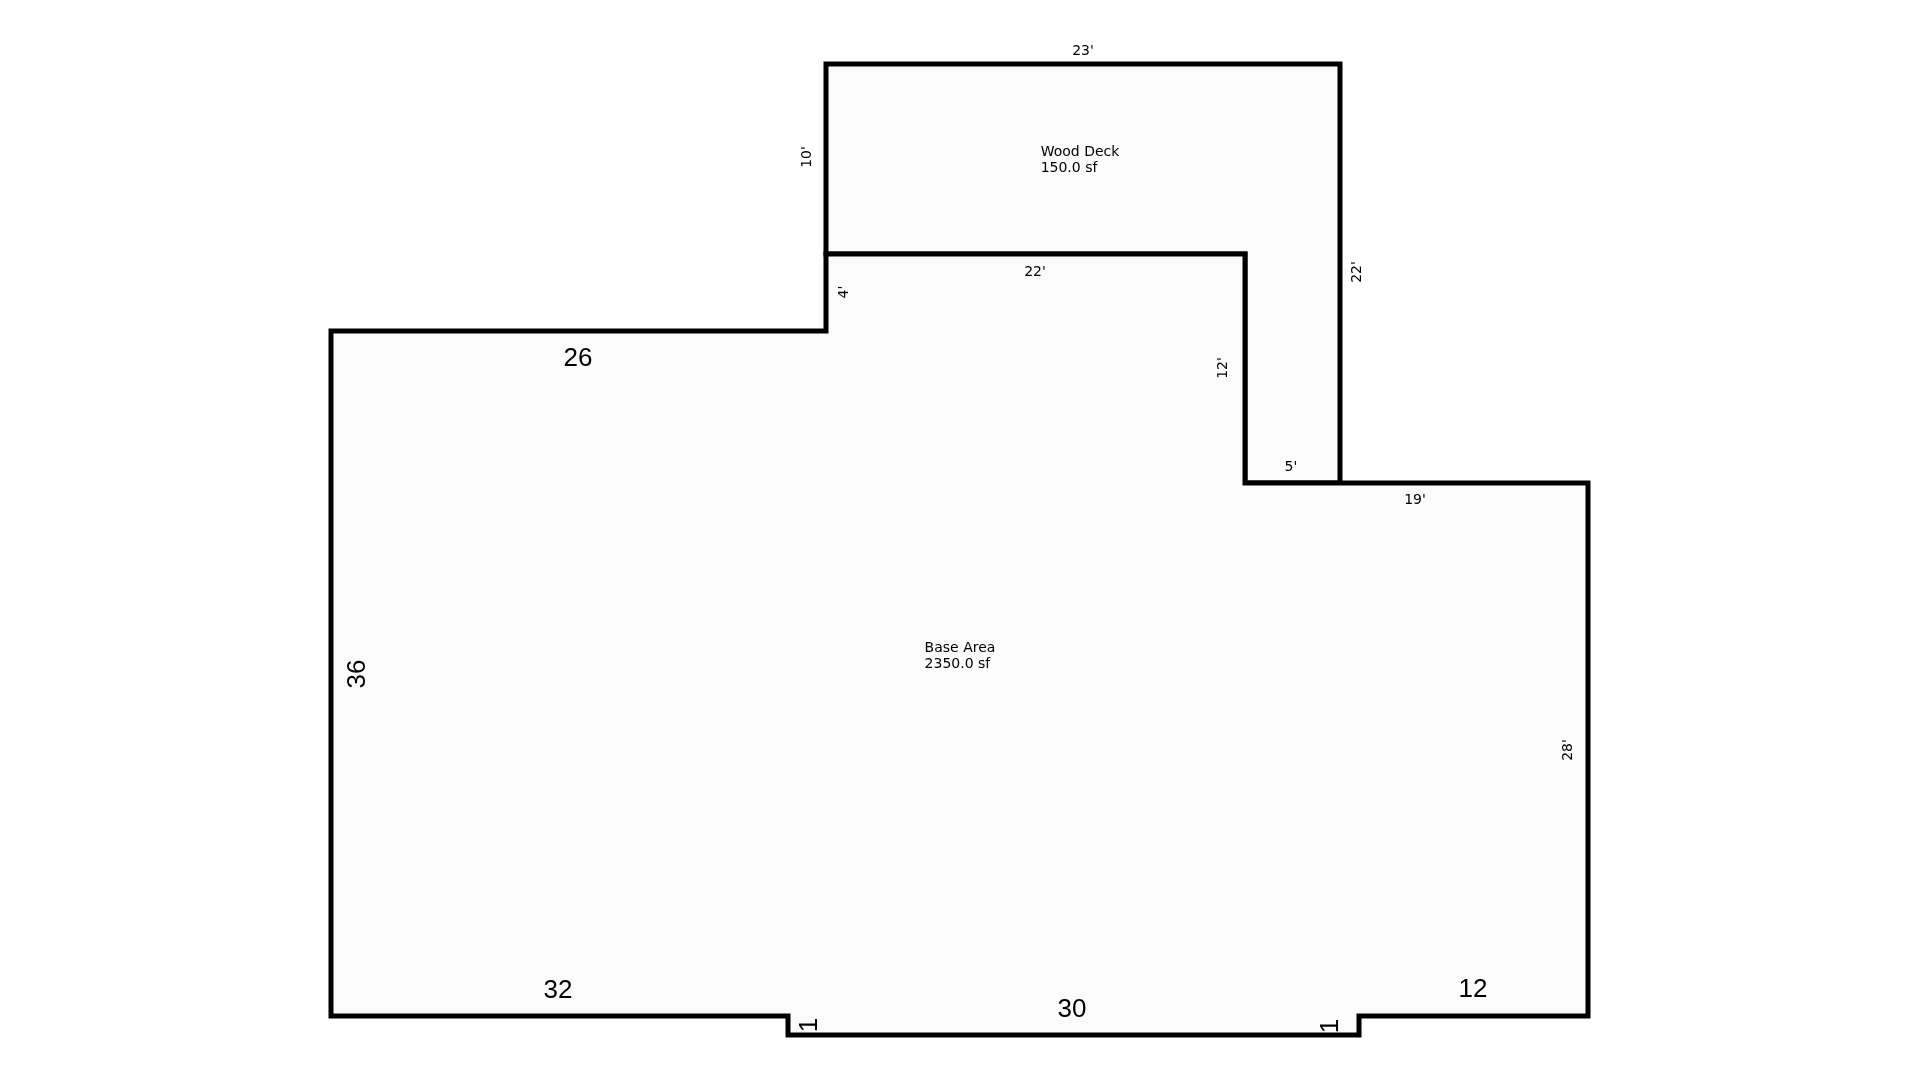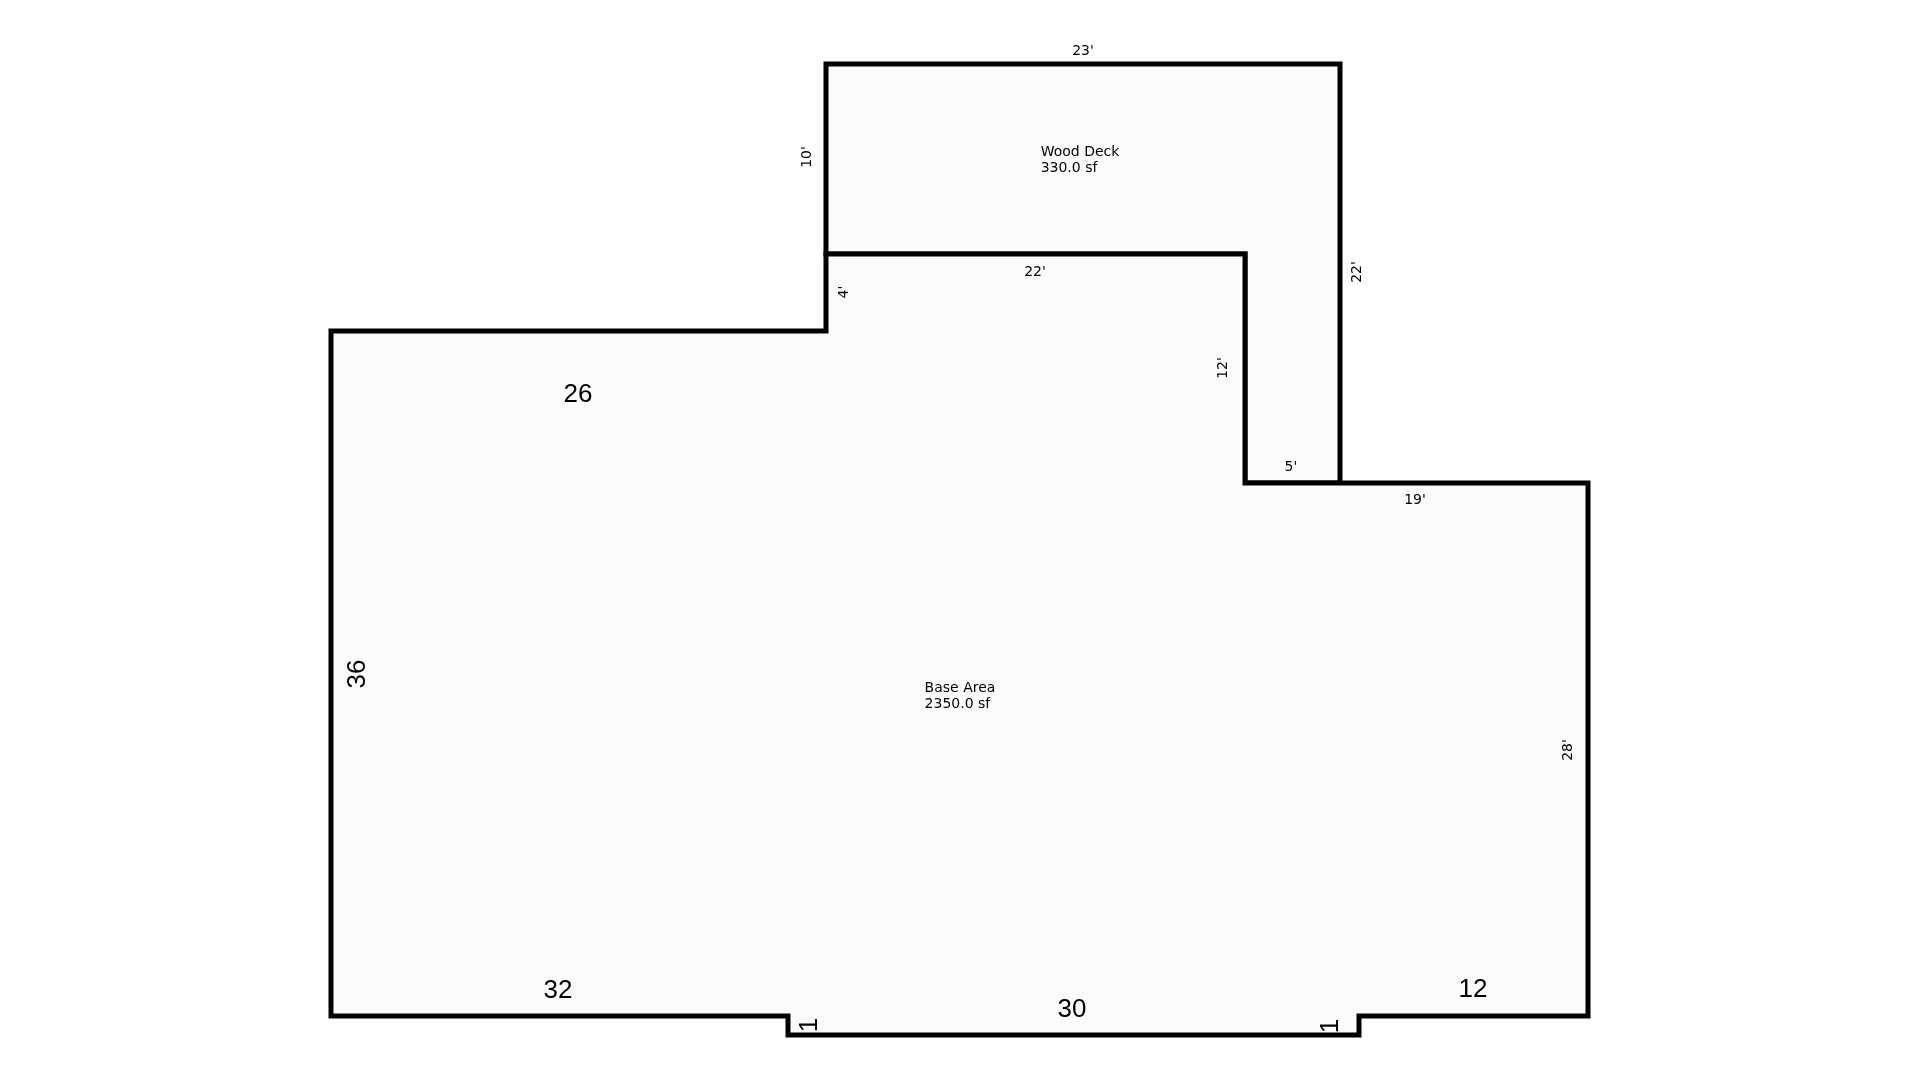--- a/index.html
+++ b/index.html
@@ -58,24 +58,24 @@
 
   <svg class="plan" width="1920" height="1080" viewBox="0 0 1920 1080">
 
     <polygon class="shape" points="826,64 1340,64 1340,483 1245,483 1245,254 826,254"></polygon>
 
     <polygon class="shape" points="331,331 826,331 826,254 1245,254 1245,483 1588,483 1588,1016 1359,1016 1359,1035 788,1035 788,1016 331,1016"></polygon>
   </svg>
 
   <div class="lbl sm area-label" style="left:1080px; top:159px;">
     <div>Wood Deck</div>
-    <div>330.0 sf</div>
+    <div>150.0 sf</div>
   </div>
 
-  <div class="lbl sm area-label" style="left:960px; top:655px;margin-top:40px;">
+  <div class="lbl sm area-label" style="left:960px; top:655px;">
     <div>Base Area</div>
     <div>2350.0 sf</div>
   </div>
 
   <div class="lbl sm" style="left:1083px; top:50px;">23'</div>
 
   <div class="lbl sm vert" style="left:806px; top:157px;">10'</div>
 
   <div class="lbl sm vert" style="left:1356px; top:272px;">22'</div>
 
@@ -84,21 +84,21 @@
   <div class="lbl sm vert" style="left:843px; top:292px;">4'</div>
 
   <div class="lbl sm vert" style="left:1222px; top:368px;">12'</div>
 
   <div class="lbl sm" style="left:1291px; top:466px;">5'</div>
 
   <div class="lbl sm" style="left:1415px; top:499px;">19'</div>
 
   <div class="lbl sm vert" style="left:1567px; top:750px;">28'</div>
 
-  <div class="lbl lg" style="left:578px; top:357px;margin-top:36px;">26</div>
+  <div class="lbl lg" style="left:578px; top:357px;">26</div>
 
   <div class="lbl lg vert" style="left:356px; top:674px;">36</div>
 
   <div class="lbl lg" style="left:558px; top:989px;">32</div>
 
   <div class="lbl lg vert" style="left:808px; top:1025px;">1</div>
 
   <div class="lbl lg" style="left:1072px; top:1008px;">30</div>
 
   <div class="lbl lg vert" style="left:1329px; top:1026px;">1</div>

